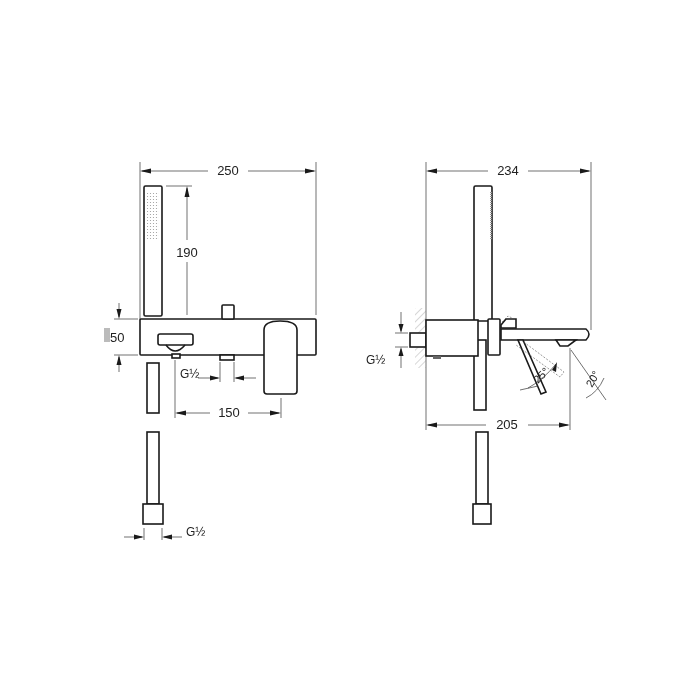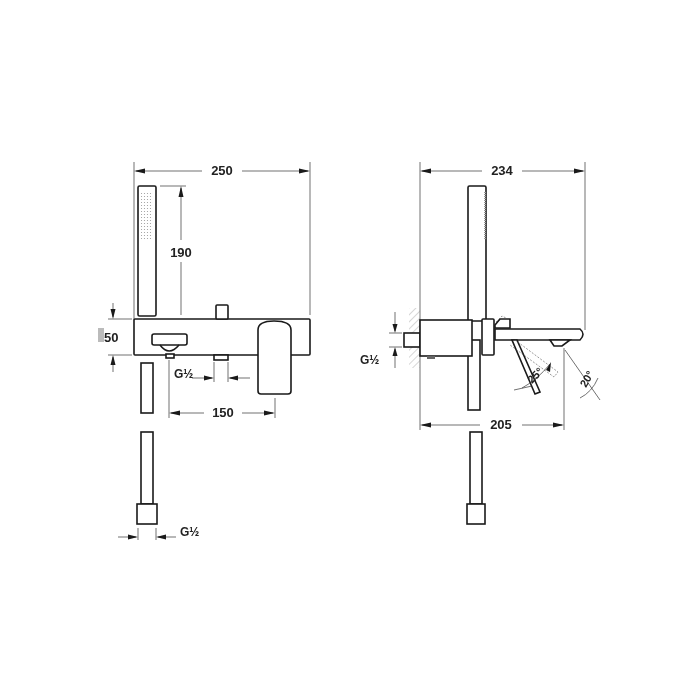--- a/index.html
+++ b/index.html
@@ -1,17 +1,17 @@
 <!DOCTYPE html>
 <html><head>
 <meta charset="utf-8">
 <style>
   html, body { margin: 0; padding: 0; background: #ffffff; }
   body { width: 700px; height: 700px; position: relative; overflow: hidden; }
-  #canvas { position: absolute; left: 2px; top: 0; width: 681px; height: 700px; font-weight: bold; }
+  #canvas { position: absolute; left: 8px; top: 0; width: 681px; height: 700px; }
   svg text { font-family: "Liberation Sans", sans-serif; fill: #222; }
   .dim-label { font-size: 13px; }
   .thread-label { font-size: 12px; }
   .angle-label { font-size: 11px; }
   .ln { stroke: #1a1a1a; stroke-width: 1.6; fill: none; }
   .lnw { stroke: #1a1a1a; stroke-width: 1.6; fill: #fff; }
   .thin { stroke: #333; stroke-width: 0.7; fill: none; }
   .dashed { stroke: #555; stroke-width: 0.6; fill: none; stroke-dasharray: 2 1.5; }
   .arrow { fill: #1a1a1a; stroke: none; }
   .hatch { stroke: #777; stroke-width: 0.6; }

